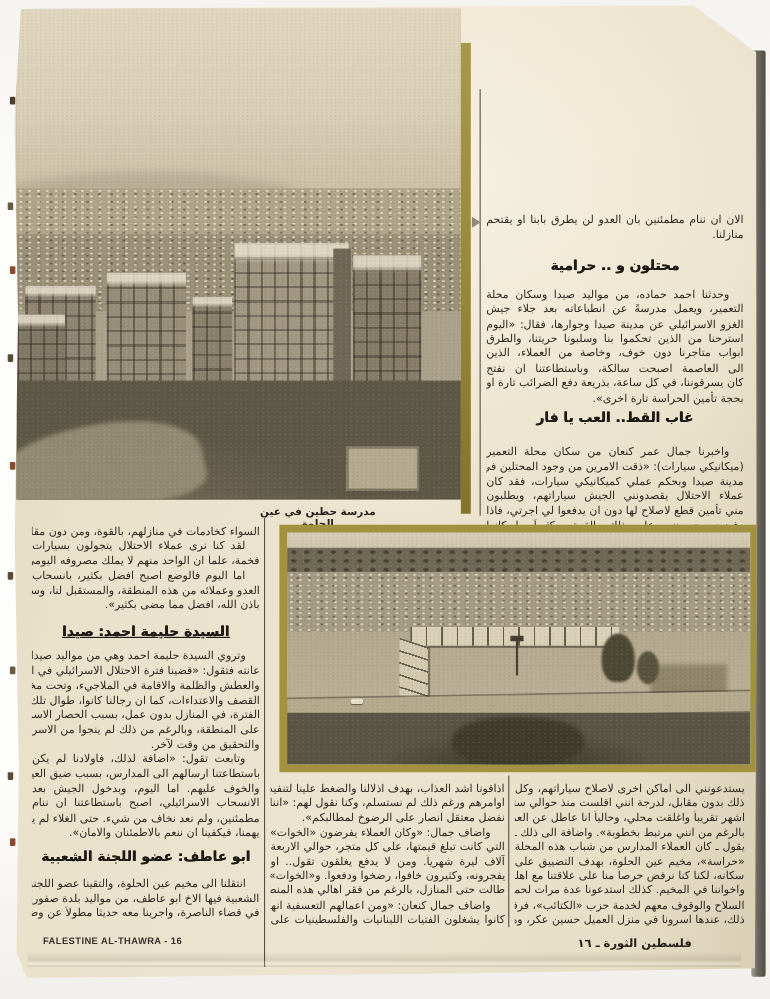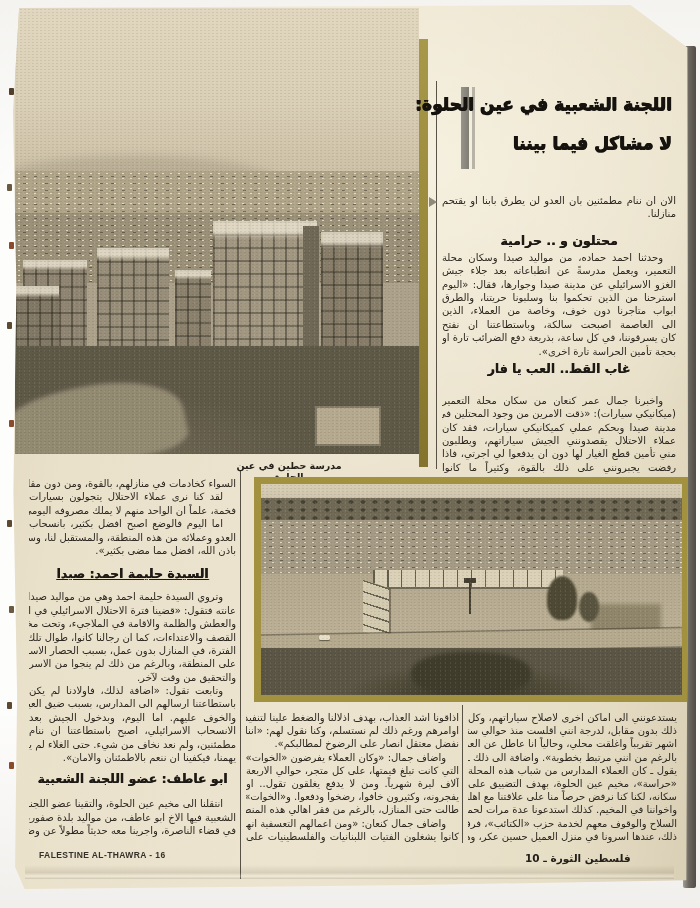--- a/index.html
+++ b/index.html
@@ -45,21 +45,21 @@
   
   .col{position:absolute;direction:rtl;color:#2c2720;}
   .tl{height:13.4px;line-height:13.4px;font-size:10px;text-align:justify;text-align-last:justify;white-space:nowrap;overflow:hidden;}
   .bcol .tl{height:13.2px;line-height:13.2px;}
   .tl.first-ind{padding-right:13px;}
   .tl.last-right{text-align-last:right;}
   .subhead{
     font-size:12.5px;font-weight:bold;text-align:center;color:#1d1914;height:15px;line-height:15px;
     text-shadow:.3px 0 #1d1914;
   }
-  .rc-sub1{margin:12px 0 3px;} .rc-sub2{margin:3px 0 18px;}
+  .rc-sub1{margin:12px 0 14px;} .rc-sub2{margin:3px 0 18px;}
   .lc-sub1{margin:9px 0 9px;text-decoration:underline;} .lc-sub2{margin:7px 0 11px;}
   .marker-tri{
     position:absolute;left:-13px;top:3px;width:0;height:0;
     border-left:8px solid #8f897b;border-top:5px solid transparent;border-bottom:5px solid transparent;
   }
   .caption{
     position:absolute;left:210px;top:455px;width:136px;direction:rtl;text-align:center;
     font-size:9.5px;font-weight:bold;color:#24201a;
   }
   .footer-latin{
@@ -157,26 +157,20 @@
     <div class="p1-path"></div>
     <div class="p1-shack"></div>
     <div class="grain"></div>
   </div>
 
   <div class="goldbar-v" style="left:408px;top:34px;width:9px;height:428px;"></div>
   <div class="vrule" style="left:425px;top:76px;height:388px;"></div>
 
   <div class="caption">مدرسة حطين في عين الحلوة</div>
 
-  <div class="headline">
-    <div class="greybar-a"></div>
-    <div class="greybar-b"></div>
-    <div class="hl hl1">اللجنة الشعبية في عين الحلوة:</div>
-    <div class="hl hl2">لا مشاكل فيما بيننا</div>
-  </div>
 
   <div class="col" style="left:431px;top:189px;width:234px;">
     <div style="position:relative;">
       <span class="marker-tri"></span>
       <div class="para">
           <div class="tl">الان ان ننام مطمئنين بان العدو لن يطرق بابنا او يقتحم</div>
           <div class="tl last-right">منازلنا.</div>
         </div>
     </div>
     <div class="subhead rc-sub1">محتلون و .. حرامية</div>
@@ -189,21 +183,21 @@
         <div class="tl">الى العاصمة اصبحت سالكة، وباستطاعتنا ان نفتح</div>
         <div class="tl">كان يسرقوننا، في كل ساعة، بذريعة دفع الضرائب تارة او</div>
         <div class="tl last-right">بحجة تأمين الحراسة تارة اخرى».</div>
       </div>
     <div class="subhead rc-sub2">غاب القط.. العب يا فار</div>
     <div class="para">
         <div class="tl first-ind">واخبرنا جمال عمر كنعان من سكان محلة التعمير</div>
         <div class="tl">(ميكانيكي سيارات): «ذقت الامرين من وجود المحتلين في</div>
         <div class="tl">مدينة صيدا وبحكم عملي كميكانيكي سيارات، فقد كان</div>
         <div class="tl">عملاء الاحتلال يقصدونني الجيش سياراتهم، ويطلبون</div>
-        <div class="tl">مني تأمين قطع الغيار لها دون ان يدفعوا لي اجرتي، فاذا</div>
+        <div class="tl">مني تأمين قطع لاصلاح لها دون ان يدفعوا لي اجرتي، فاذا</div>
         <div class="tl">رفضت يجبرونني على ذلك بالقوة، وكثيراً ما كانوا</div>
       </div>
   </div>
 
   <div class="col" style="left:18px;top:472px;width:207px;">
     <div class="para">
         <div class="tl last-right">السواء كخادمات في منازلهم، بالقوة، ومن دون مقابل».</div>
       </div>
     <div class="para">
         <div class="tl first-ind">لقد كنا نرى عملاء الاحتلال يتجولون بسيارات</div>
@@ -293,16 +287,16 @@
         <div class="tl">يقول ـ كان العملاء المدارس من شباب هذه المحلة</div>
         <div class="tl">«حراسة»، مخيم عين الحلوة، بهدف التضييق على</div>
         <div class="tl">سكانه، لكنا كنا نرفض حرصاً منا على علاقتنا مع اهلنا</div>
         <div class="tl">واخواننا في المخيم. كذلك استدعونا عدة مرات لحمل</div>
         <div class="tl">السلاح والوقوف معهم لخدمة حزب «الكتائب»، فرفضنا</div>
         <div class="tl">ذلك، عندها اسرونا في منزل العميل حسين عكر، وهناك</div>
       </div>
   </div>
 
   <div class="footer-latin">FALESTINE AL-THAWRA - 16</div>
-  <div class="footer-arabic">فلسطين الثورة ـ 10</div>
+  <div class="footer-arabic">فلسطين الثورة ـ ١٦</div>
 
   <div class="bottom-crease"></div>
 </div>
 
 </body></html>

